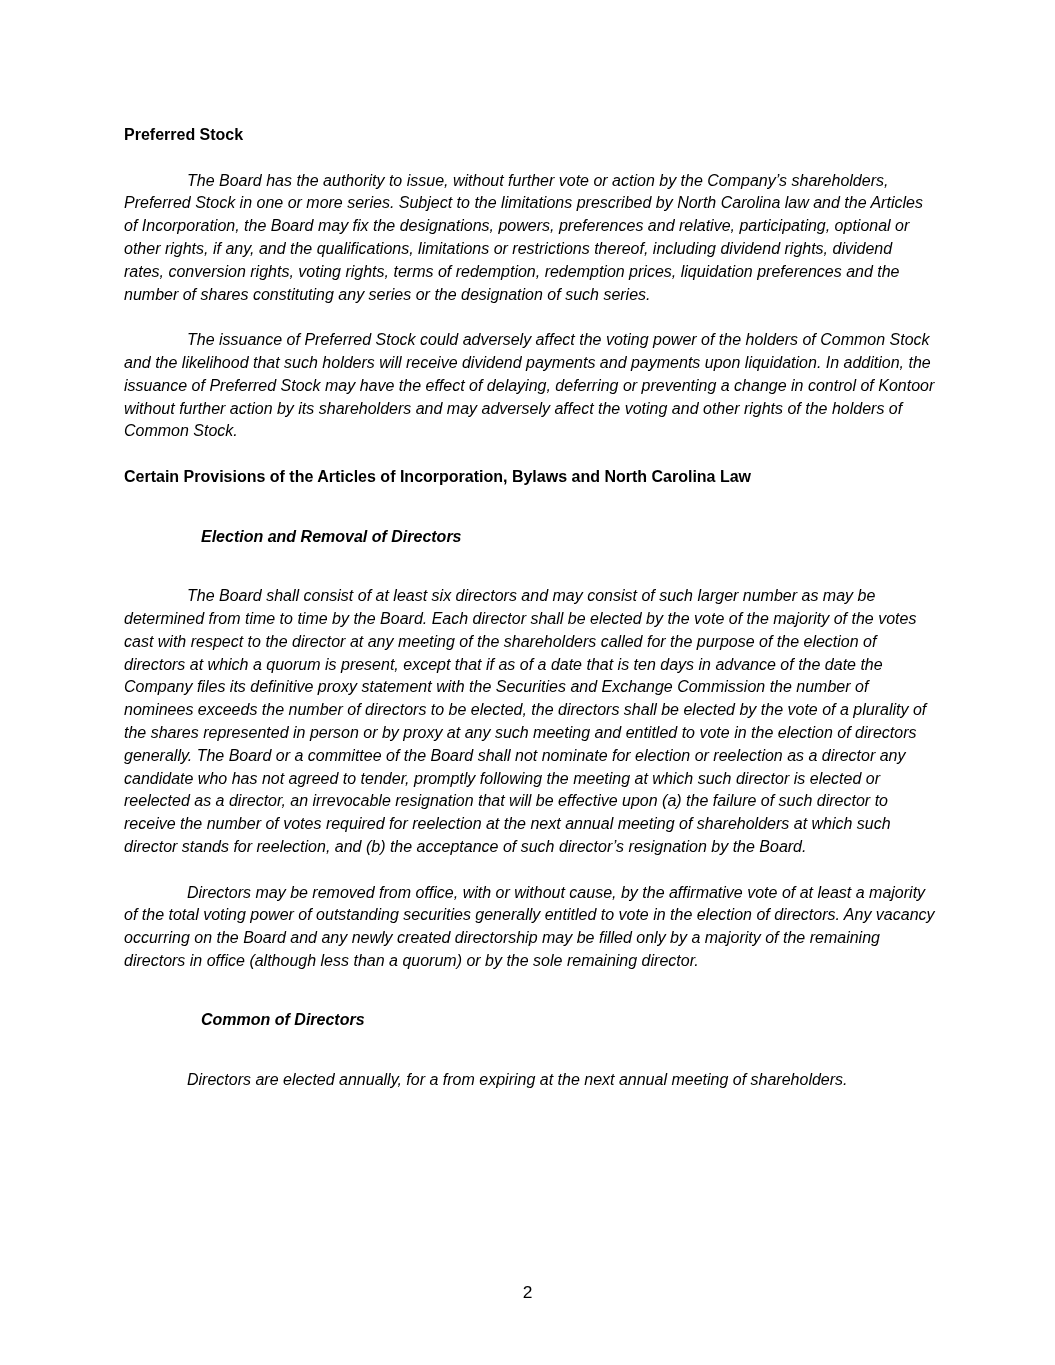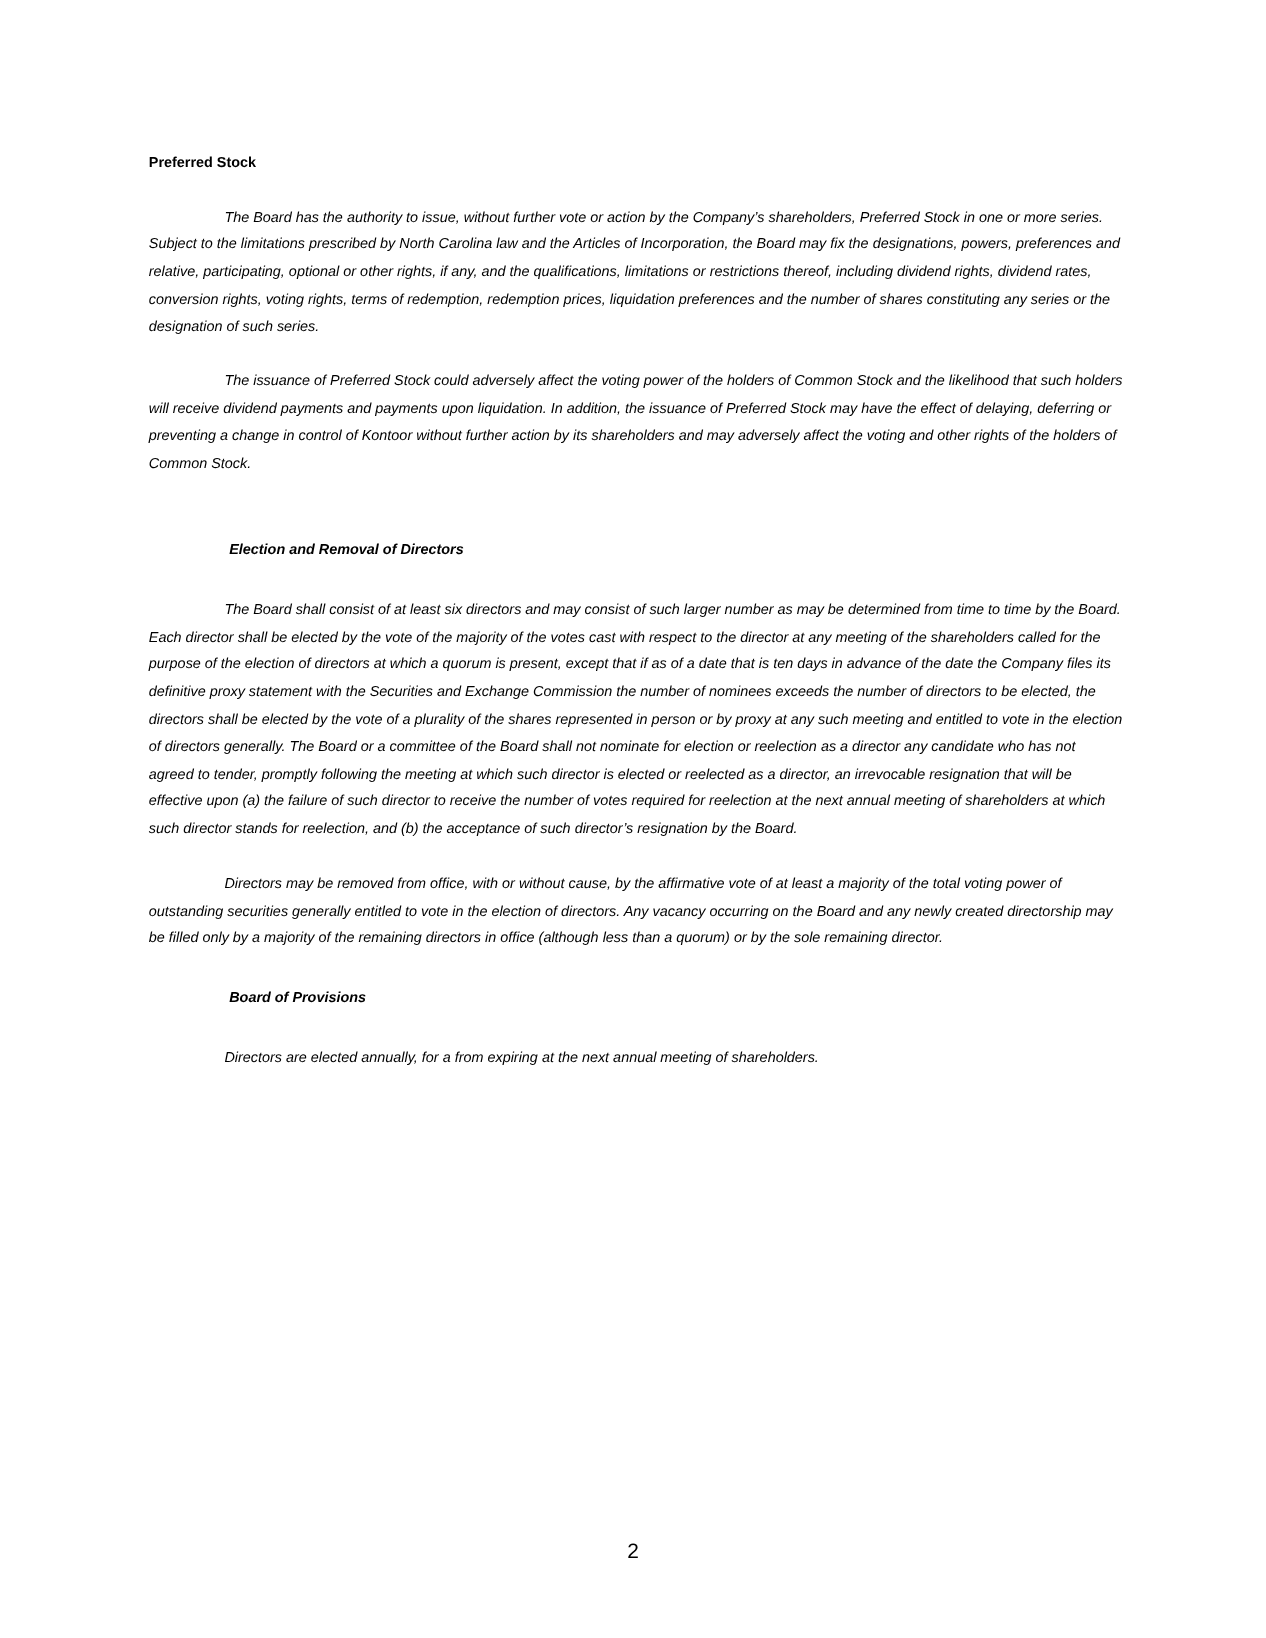--- a/index.html
+++ b/index.html
@@ -13,31 +13,31 @@
       position: relative;
       overflow: hidden;
       font-family: "Liberation Sans", sans-serif;
       color: #000000;
     }
     .page {
       position: absolute;
       left: 124px;
       top: 124px;
       width: 812px;
-      font-size: 12px;
+      font-size: 16px;
       line-height: 22.8px;
     }
     .heading {
       font-weight: bold;
       margin: 0;
     }
     .subheading {
       font-weight: bold;
       font-style: italic;
-      margin: 4px;
+      margin: 14px;
       padding-left: 63px;
     }
     .para {
       margin: 0;
       text-indent: 63px;
       white-space: normal;
       font-style: italic;
     }
     .gap { height: 22.8px; }
     .page-number {
@@ -53,25 +53,26 @@
 <body>
 
 <div class="page">
   <p class="heading">Preferred Stock</p>
   <div class="gap"></div>
   <p class="para">The Board has the authority to issue, without further vote or action by the Company’s shareholders, Preferred Stock in one or more series. Subject to the limitations prescribed by North Carolina law and the Articles of Incorporation, the Board may fix the designations, powers, preferences and relative, participating, optional or other rights, if any, and the qualifications, limitations or restrictions thereof, including dividend rights, dividend rates, conversion rights, voting rights, terms of redemption, redemption prices, liquidation preferences and the number of shares constituting any series or the designation of such series.</p>
   <div class="gap"></div>
   <p class="para">The issuance of Preferred Stock could adversely affect the voting power of the holders of Common Stock and the likelihood that such holders will receive dividend payments and payments upon liquidation. In addition, the issuance of Preferred Stock may have the effect of delaying, deferring or preventing a change in control of Kontoor without further action by its shareholders and may adversely affect the voting and other rights of the holders of Common Stock.</p>
   <div class="gap"></div>
 
+  <p class="heading">Certain Provisions of the Articles of Incorporation, Bylaws and North Carolina Law</p>
   <div class="gap"></div>
   <p class="subheading">Election and Removal of Directors</p>
   <div class="gap"></div>
   <p class="para">The Board shall consist of at least six directors and may consist of such larger number as may be determined from time to time by the Board. Each director shall be elected by the vote of the majority of the votes cast with respect to the director at any meeting of the shareholders called for the purpose of the election of directors at which a quorum is present, except that if as of a date that is ten days in advance of the date the Company files its definitive proxy statement with the Securities and Exchange Commission the number of nominees exceeds the number of directors to be elected, the directors shall be elected by the vote of a plurality of the shares represented in person or by proxy at any such meeting and entitled to vote in the election of directors generally. The Board or a committee of the Board shall not nominate for election or reelection as a director any candidate who has not agreed to tender, promptly following the meeting at which such director is elected or reelected as a director, an irrevocable resignation that will be effective upon (a) the failure of such director to receive the number of votes required for reelection at the next annual meeting of shareholders at which such director stands for reelection, and (b) the acceptance of such director’s resignation by the Board.</p>
   <div class="gap"></div>
   <p class="para">Directors may be removed from office, with or without cause, by the affirmative vote of at least a majority of the total voting power of outstanding securities generally entitled to vote in the election of directors. Any vacancy occurring on the Board and any newly created directorship may be filled only by a majority of the remaining directors in office (although less than a quorum) or by the sole remaining director.</p>
   <div class="gap"></div>
-  <p class="subheading">Board of Provisions</p>
+  <p class="subheading">Common of Directors</p>
   <div class="gap"></div>
   <p class="para">Directors are elected annually, for a from expiring at the next annual meeting of shareholders.</p>
 </div>
 
 <div class="page-number">2</div>
 
 </body></html>

